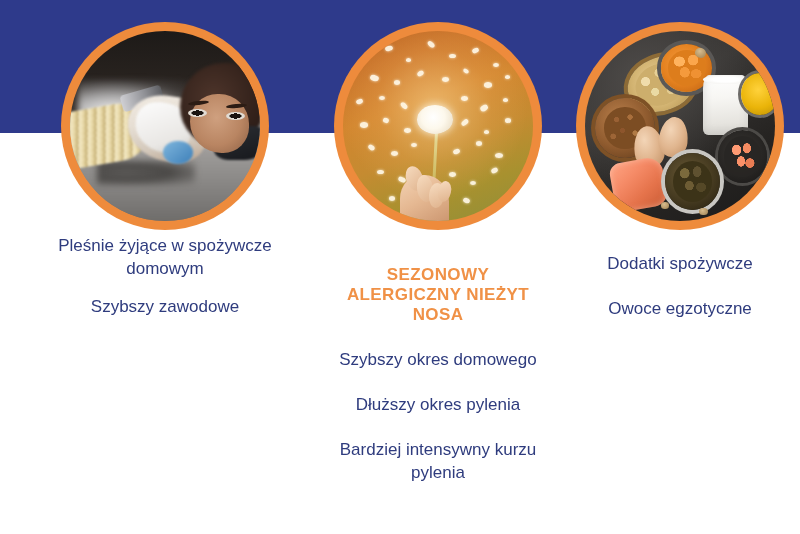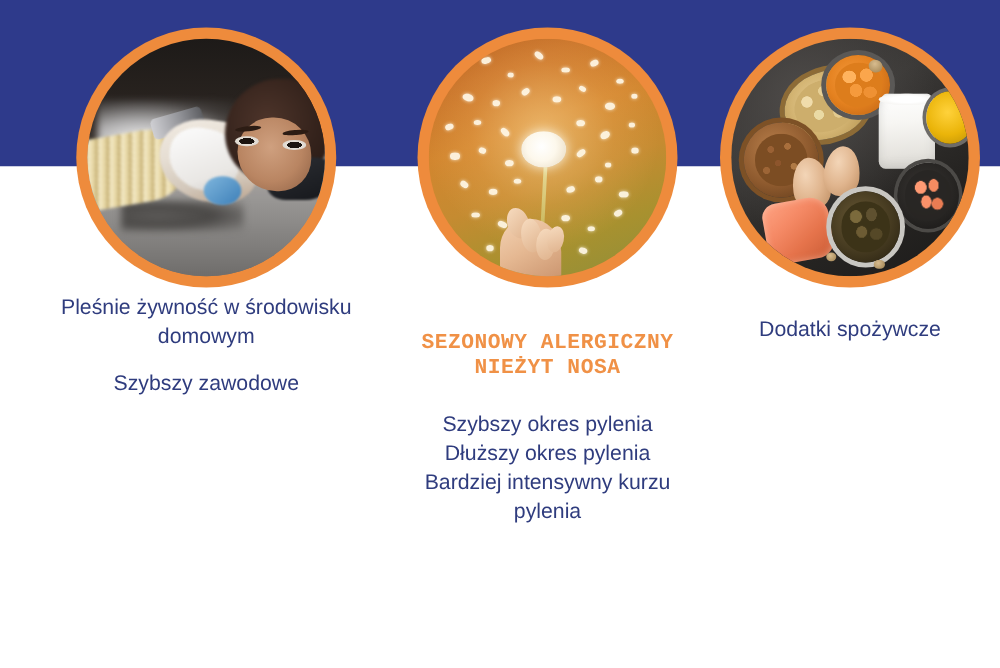--- a/index.html
+++ b/index.html
@@ -398,40 +398,40 @@
     margin: 0;
     color: #F09146;
     font-size: 17px;
     font-weight: bold;
     letter-spacing: 0.4px;
     line-height: 20px;
     text-align: center;
     text-transform: uppercase;
   }
   .col-1 .col-heading { margin-top: 35px; width: 250px; }
-  .col-2 .col-heading { margin-top: 35px; width: 210px; font-family: Liberation Mono, monospace; }
+  .col-2 .col-heading { margin-top: 35px; width: 210px; }
   .col-3 .col-heading { margin-top: 35px; width: 215px; }
 
   .item-list {
     list-style: none;
     margin: 0;
     padding: 0;
     text-align: center;
   }
   .item {
     color: #2F3C7E;
     font-size: 17px;
     line-height: 23px;
     text-align: center;
   }
   .col-1 .item-list { margin-top: 4px; width: 270px; }
   .col-1 .item + .item { margin-top: 15px; }
 
   .col-2 .item-list { margin-top: 23px; width: 220px; }
-  .col-2 .item + .item { }
+  .col-2 .item + .item { margin-top: 22px; }
 
   .col-3 .item-list { margin-top: 22px; width: 225px; }
   .col-3 .item + .item { margin-top: 22px; }
 </style>
 </head>
 <body>
 
 <div id="infographic">
 
   <div id="navy-band"></div>
@@ -455,21 +455,21 @@
           <div class="face"></div>
           <div class="brow brow-l"></div>
           <div class="brow brow-r"></div>
           <div class="eye eye-l"></div>
           <div class="eye eye-r"></div>
         </div>
       </div>
 
 
       <ul class="item-list">
-        <li class="item">Pleśnie żywność w środowisku domowym</li>
+        <li class="item">Pleśnie żyjące w spożywcze domowym</li>
         <li class="item">Szybszy zawodowe</li>
       </ul>
     </div>
 
     <div class="column col-2">
 
       <div class="photo-ring">
         <div class="photo ph-pollen">
           <div class="seeds">
             <i style="left:10%;top:12%;width:3.2%;height:2.4%;transform:rotate(25deg)"></i>
@@ -519,21 +519,21 @@
           <div class="finger f1"></div>
           <div class="finger f2"></div>
           <div class="finger f3"></div>
           <div class="finger f4"></div>
         </div>
       </div>
 
       <h2 class="col-heading">SEZONOWY ALERGICZNY NIEŻYT NOSA</h2>
 
       <ul class="item-list">
-        <li class="item">Szybszy okres pylenia</li>
+        <li class="item">Szybszy okres domowego</li>
         <li class="item">Dłuższy okres pylenia</li>
         <li class="item">Bardziej intensywny kurzu pylenia</li>
       </ul>
     </div>
 
     <div class="column col-3">
 
       <div class="photo-ring">
         <div class="photo ph-food">
           <div class="it spoon-soy">
@@ -560,17 +560,18 @@
           </div>
           <div class="it seed-a"></div>
           <div class="it seed-b"></div>
           <div class="it seed-c"></div>
         </div>
       </div>
 
 
       <ul class="item-list">
         <li class="item">Dodatki spożywcze</li>
+        <li class="item">Owoce egzotyczne</li>
       </ul>
     </div>
 
   </div>
 </div>
 
 </body></html>

